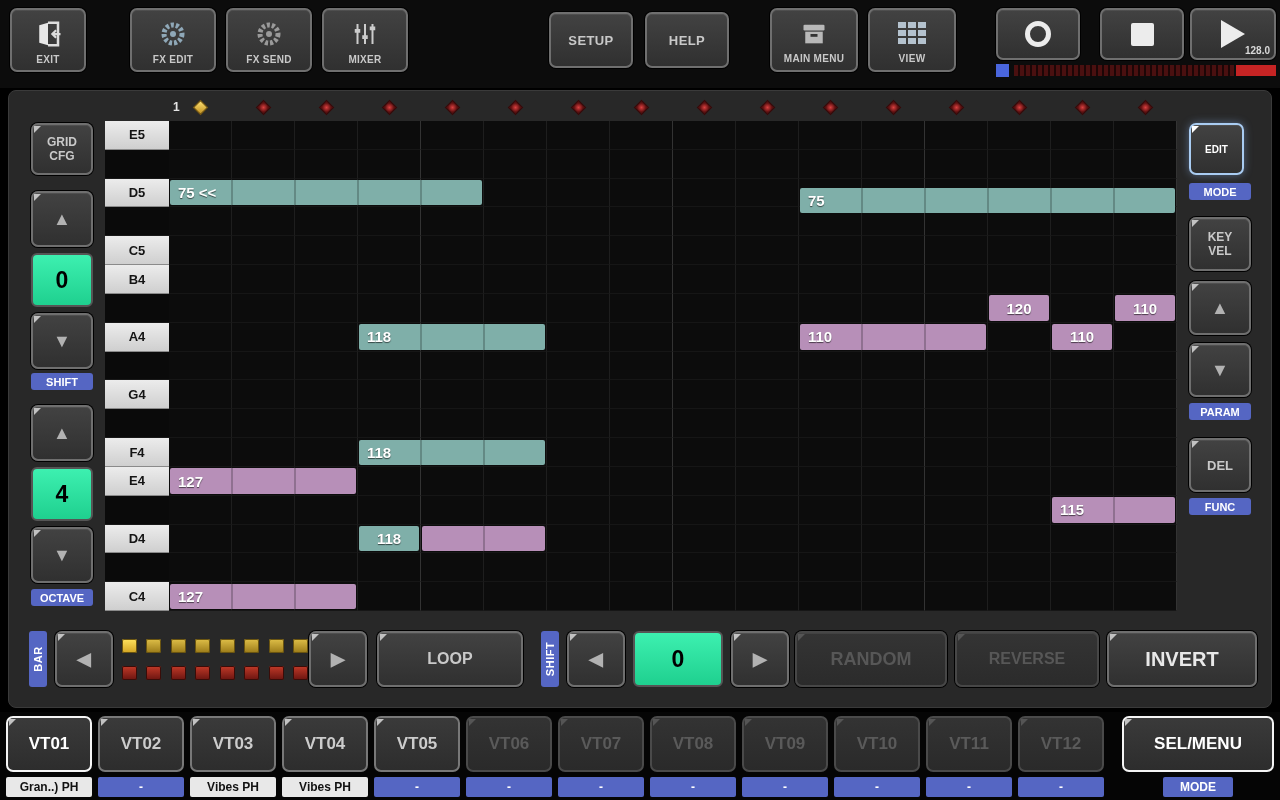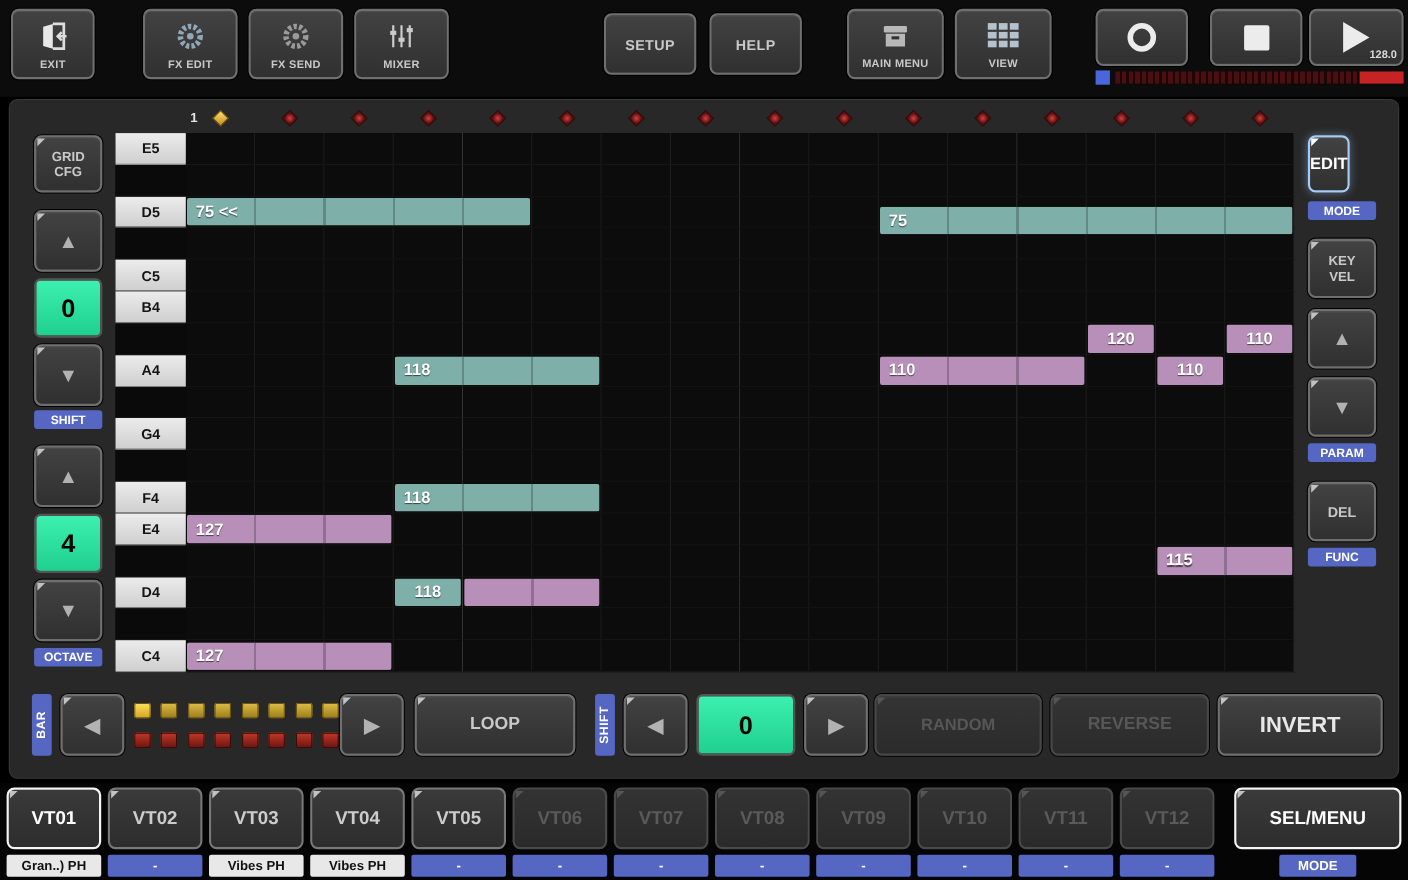--- a/index.html
+++ b/index.html
@@ -622,21 +622,21 @@
         <div class="note purple" style="left: 631px; width: 186px; top: 203.265px; height: 25.3235px;">110</div>
         <div class="note purple center" style="left: 883px; width: 60px; top: 203.265px; height: 25.3235px;">110</div>
         <div class="note teal" style="left: 190px; width: 186px; top: 318.559px; height: 25.3235px;">118</div>
         <div class="note purple" style="left: 1px; width: 186px; top: 347.382px; height: 25.3235px;">127</div>
         <div class="note purple" style="left: 883px; width: 123px; top: 376.206px; height: 25.3235px;">115</div>
         <div class="note teal center" style="left: 190px; width: 60px; top: 405.029px; height: 25.3235px;">118</div>
         <div class="note purple" style="left: 253px; width: 123px; top: 405.029px; height: 25.3235px;"></div>
         <div class="note purple" style="left: 1px; width: 186px; top: 462.676px; height: 25.3235px;">127</div>
       </div>
 
-    <div class="btn fold glow sel" style="left:1180px;top:32px;width:38px;height:52px;font-size:15px;text-align:right;">
+    <div class="btn fold glow sel" style="left:1180px;top:32px;width:55px;height:52px;font-size:10px;text-align:right;">
       <span>EDIT</span>
     </div>
     <div class="tag" style="left:1180px;top:92px;width:62px;">
       <span>MODE</span>
     </div>
     <div class="btn fold two-line" style="left:1180px;top:126px;width:62px;height:54px;">
       <span style="width:34px;">KEY VEL</span>
     </div>
     <div class="btn fold" style="left:1180px;top:190px;width:62px;height:54px;">
       <span class="arrow">▲</span>
@@ -689,21 +689,21 @@
     </div>
     <div class="btn fold" style="left:558px;top:540px;width:58px;height:56px;">
       <span class="arrow">◀</span>
     </div>
     <div class="green" style="left:624px;top:540px;width:90px;height:56px;">
       <span>0</span>
     </div>
     <div class="btn fold" style="left:722px;top:540px;width:58px;height:56px;">
       <span class="arrow">▶</span>
     </div>
-    <div class="btn fold disabled" style="left:786px;top:540px;width:152px;height:56px;font-size:15px;">
+    <div class="btn fold disabled" style="left:786px;top:540px;width:152px;height:56px;font-size:18px;">
       <span>RANDOM</span>
     </div>
     <div class="btn fold disabled" style="left:946px;top:540px;width:144px;height:56px;font-size:16px;">
       <span>REVERSE</span>
     </div>
     <div class="btn fold" style="left:1098px;top:540px;width:150px;height:56px;font-size:20px;color:#e8e8e8;">
       <span>INVERT</span>
     </div>
   </div>
 

